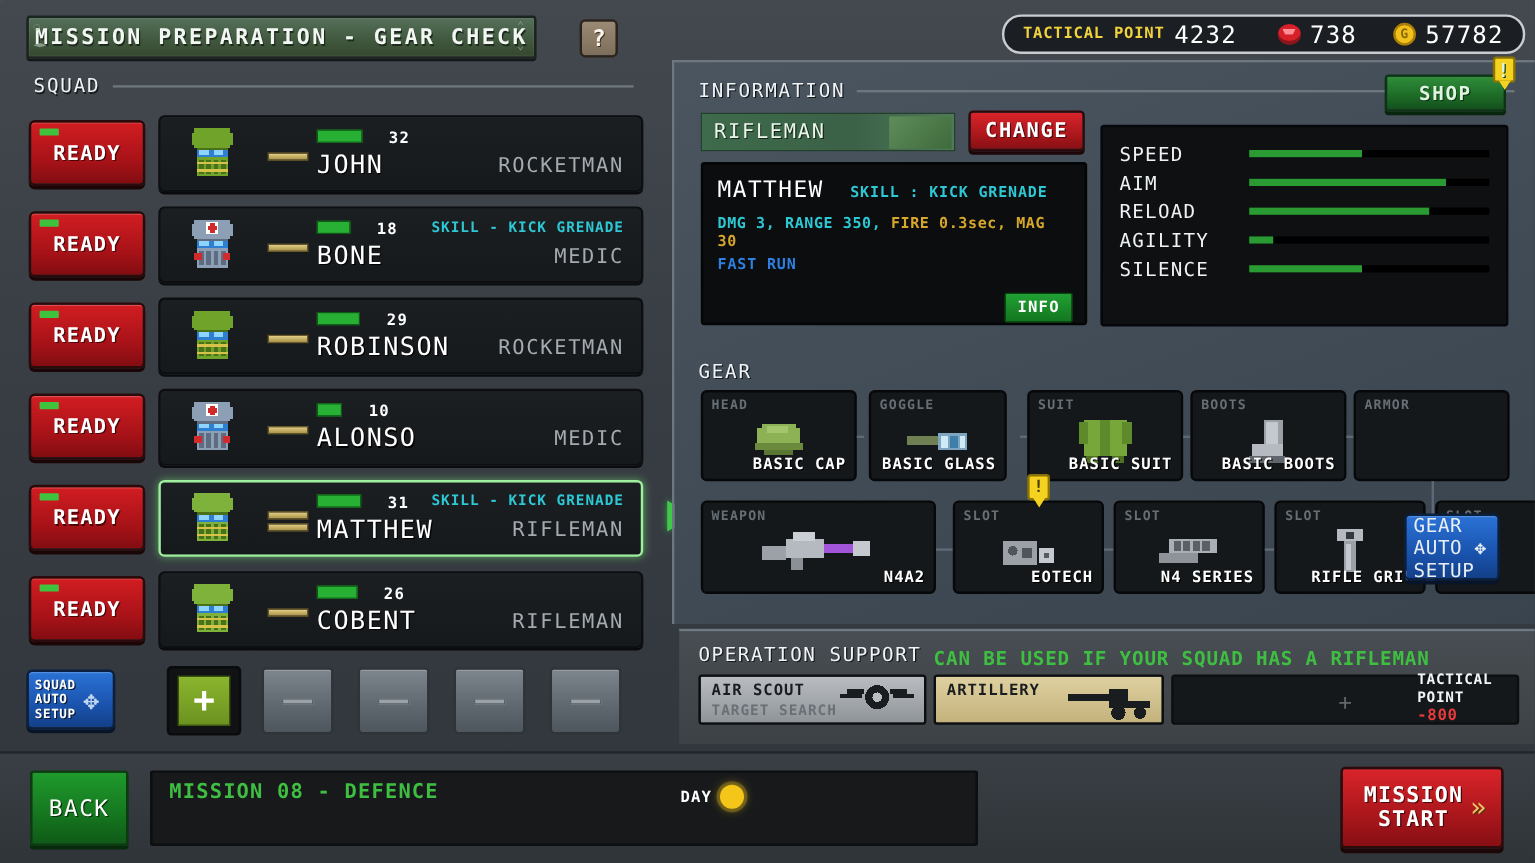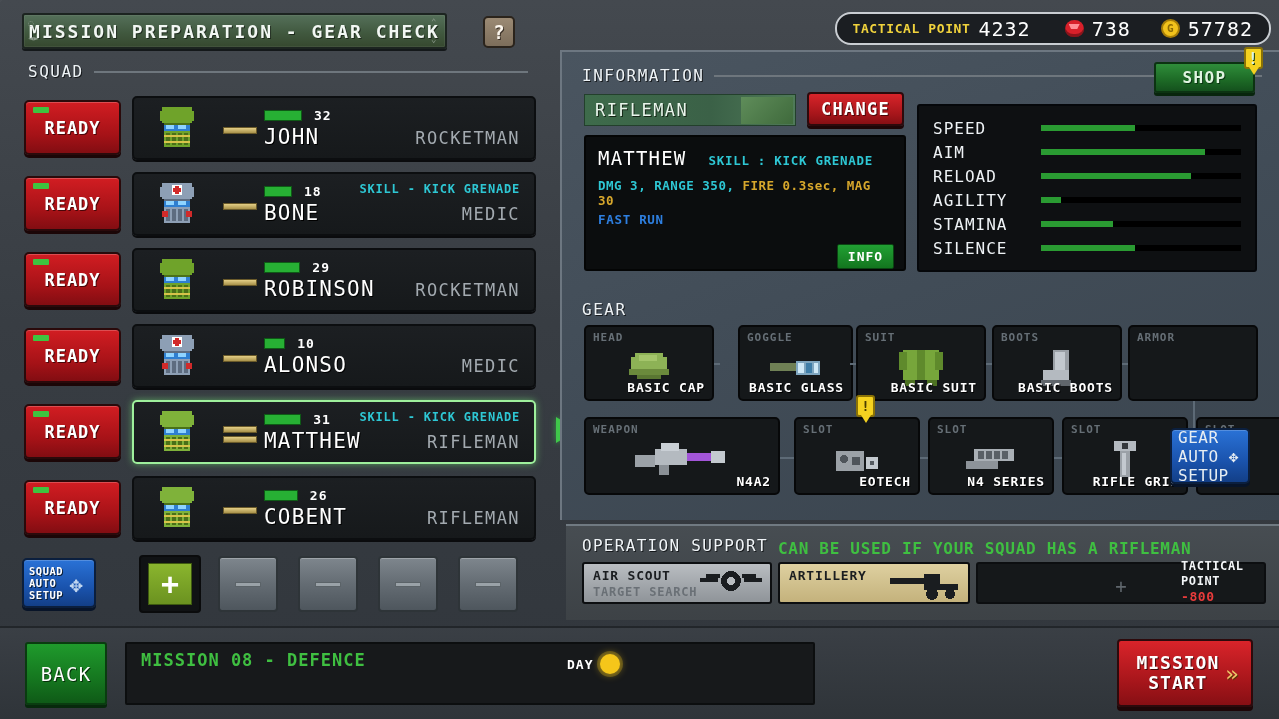--- a/index.html
+++ b/index.html
@@ -78,21 +78,21 @@
   }
   .soldier-card.sel { border: 2px solid #9ef09c; box-shadow: 0 0 7px rgba(120,240,120,.55); }
   .sel-arrow { position: absolute; left: 540px; top: 23px; width: 0; height: 0;
     border-top: 13px solid transparent; border-bottom: 13px solid transparent;
     border-left: 22px solid #3fc84a; filter: drop-shadow(0 0 3px rgba(60,220,80,.6)); }
   .avatar { position: absolute; left: 20px; top: 7px; width: 46px; height: 48px; }
   .rank { position: absolute; left: 84px; top: 0; width: 44px; height: 64px;
     display: flex; flex-direction: column; justify-content: center; align-items: center; gap: 3px; }
   .rank i { display: block; width: 34px; height: 7px; background: linear-gradient(180deg,#e4cf86,#a8914a);
     border: 1px solid #6a5a2a; }
-  .lvlwrap { position: absolute; left: 130px; top: 10px; display: flex; align-items: center; gap: 12px; }
+  .lvlwrap { position: absolute; left: 130px; top: 10px; display: flex; gap: 22px; }
   .lvlbar { height: 11px; background: #27b034; border: 1px solid #0e5a16; }
   .lvlnum { font-size: 13px; font-weight: bold; color: #fff; letter-spacing: 1px; }
   .sname { position: absolute; left: 130px; top: 27px; font-size: 21px; color: #fff;
     letter-spacing: 1.2px; text-shadow: 1px 1px 0 #000; }
   .srole { position: absolute; right: 14px; top: 30px; font-size: 17px; color: #a3aab0;
     letter-spacing: 1.4px; }
   .sskill { position: absolute; right: 14px; top: 8px; font-size: 12px; color: #2ec7d4;
     font-weight: bold; letter-spacing: .8px; }
 
   
@@ -584,26 +584,20 @@
           <span class="fill" style="width:75%"></span>
         </span>
       </div>
       <div class="attr-row">
         <span class="an pix">AGILITY</span>
         <span class="track">
           <span class="fill" style="width:10%"></span>
         </span>
       </div>
       <div class="attr-row">
-        <span class="an pix">STAMINA</span>
-        <span class="track">
-          <span class="fill" style="width:36%"></span>
-        </span>
-      </div>
-      <div class="attr-row">
         <span class="an pix">SILENCE</span>
         <span class="track">
           <span class="fill" style="width:47%"></span>
         </span>
       </div>
     </div>
 
   <div id="gear-head" class="sec-head">
     <span class="lbl pix">GEAR</span>
   </div>
@@ -615,21 +609,21 @@
             <rect x="6" y="2" width="14" height="9" fill="#8db256"></rect>
             <rect x="4" y="4" width="18" height="7" fill="#8db256"></rect>
             <rect x="3" y="10" width="20" height="3" fill="#6b8a3c"></rect>
             <rect x="7" y="13" width="12" height="2" fill="#5a7632"></rect>
             <rect x="8" y="3" width="9" height="3" fill="#a4c56b"></rect>
           </svg>
         </span>
         <span class="gv pix">BASIC CAP</span>
       </div>
       <div class="connline" style="left: 152px; top: 311px; width: 6px;"></div>
-      <div class="gearslot" style="left: 176px; top: 273px; width: 115px; height: 76px;">
+      <div class="gearslot" style="left: 162px; top: 273px; width: 115px; height: 76px;">
         <span class="gl pix">GOGGLE</span>
         <span class="gico">
           <svg width="56" height="22" viewBox="0 0 28 11" shape-rendering="crispEdges">
             <rect x="1" y="3" width="13" height="4" fill="#6f8055"></rect>
             <rect x="14" y="2" width="12" height="7" fill="#7fa6c0"></rect>
             <rect x="15" y="3" width="3" height="5" fill="#cfe9f7"></rect>
             <rect x="19" y="3" width="3" height="5" fill="#3f7ea8"></rect>
             <rect x="23" y="3" width="2" height="5" fill="#cfe9f7"></rect>
           </svg>
         </span>

